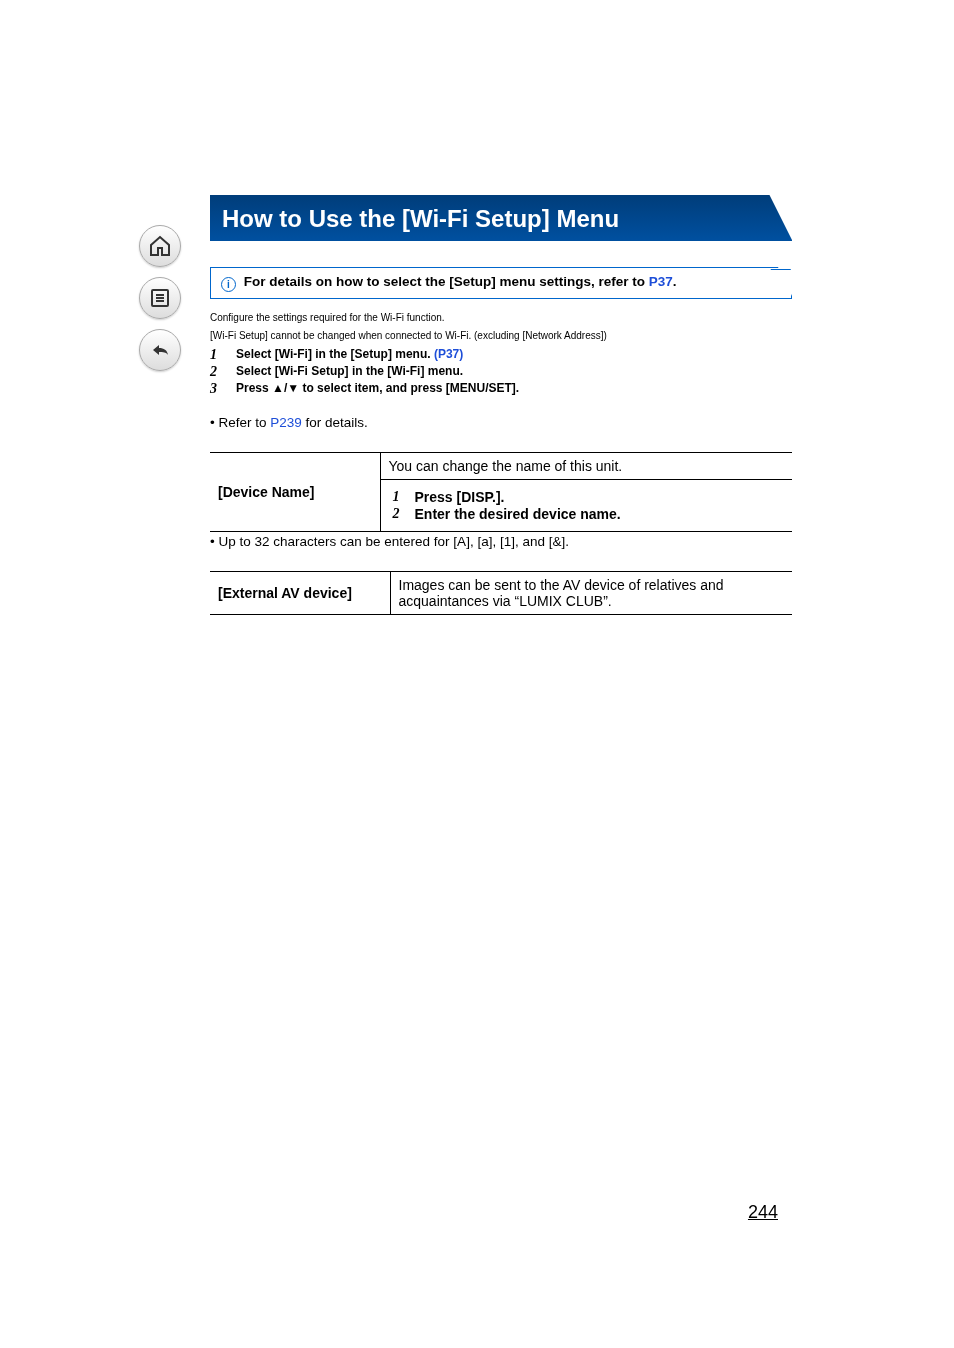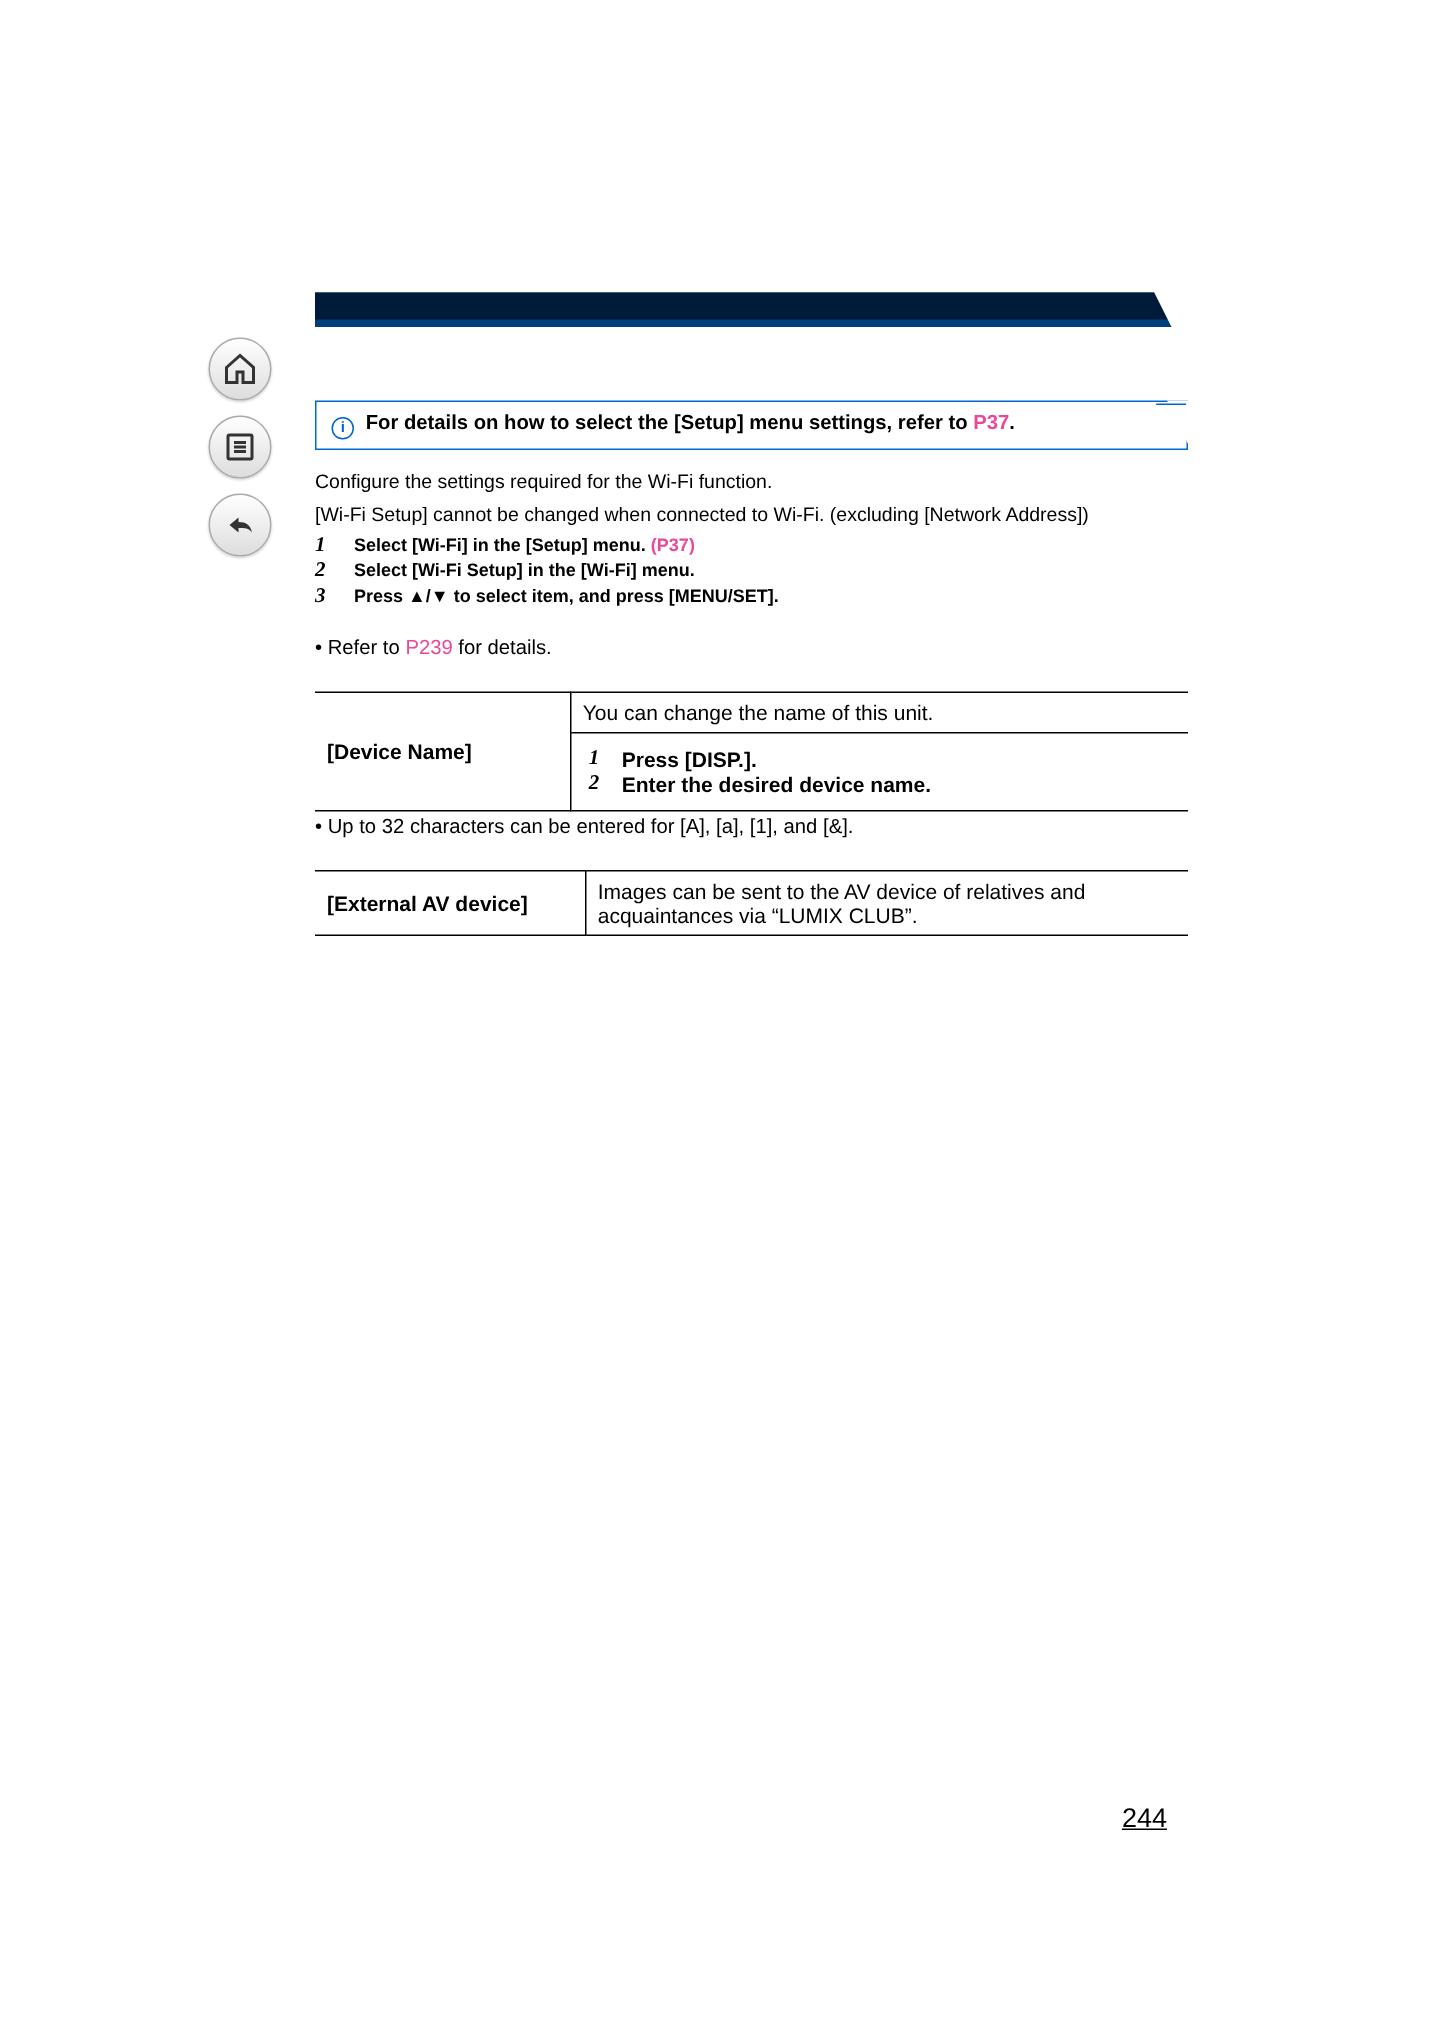--- a/index.html
+++ b/index.html
@@ -115,22 +115,22 @@
     border: 1px solid #0066cc;
     border-radius: 50%;
     align-items: center;
     justify-content: center;
     color: #0066cc;
     font-size: 10px;
     font-weight: bold;
     vertical-align: -2px;
     margin-right: 4px;
   }
-  .link { color: #ec4899; cursor: pointer; }
-  .body-text { font-size: 13px; line-height: 1.4; margin: 4px 0; }
+  .link { color: #1d4ed8; cursor: pointer; }
+  .body-text { font-size: 10px; line-height: 1.4; margin: 4px 0; }
   .steps { margin: 2px 0 18px 0; }
   .step-row { display: flex; gap: 12px; margin: 1px 0; }
   .step-num { font-style: italic; font-weight: bold; font-family: Georgia, serif; width: 14px; }
   .step-text { font-weight: bold; flex: 1; font-size: 12px; }
   table.menu-table {
     width: 100%;
     border-collapse: collapse;
     margin: 8px 0 2px 0;
   }
   table.menu-table td {
@@ -183,20 +183,23 @@
         <path d="M5 12 L11 7 V10 C16 10 19 12 20 17 C18 14 15 14 11 14 V17 Z"></path>
       </svg>
   </div>
 </div>
 
 <div class="content">
 
   <div class="header-banner">
     <div class="header-dark"></div>
     <div class="breadcrumb">Wi-Fi</div>
+    <div class="header-blue">
+      <div class="header-title">How to Use the [Wi-Fi Setup] Menu</div>
+    </div>
     <div class="corner-cut"></div>
   </div>
 
   <div class="info-box">
     <span class="info-icon-circle">i</span>
     <span>For details on how to select the [Setup] menu settings, refer to </span><span class="link">P37</span><span>.</span>
   </div>
 
   <div class="body-text">Configure the settings required for the Wi-Fi function.</div>
   <div class="body-text">[Wi-Fi Setup] cannot be changed when connected to Wi-Fi. (excluding [Network Address])</div>

